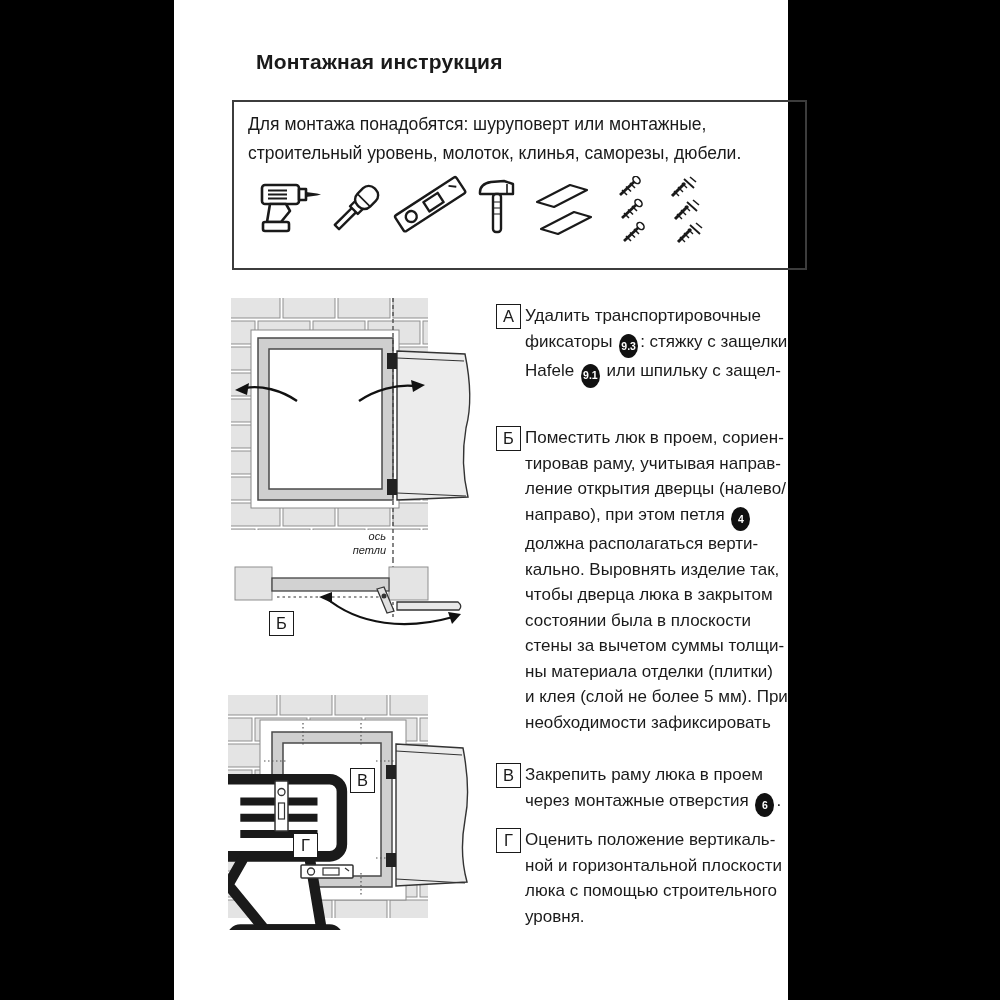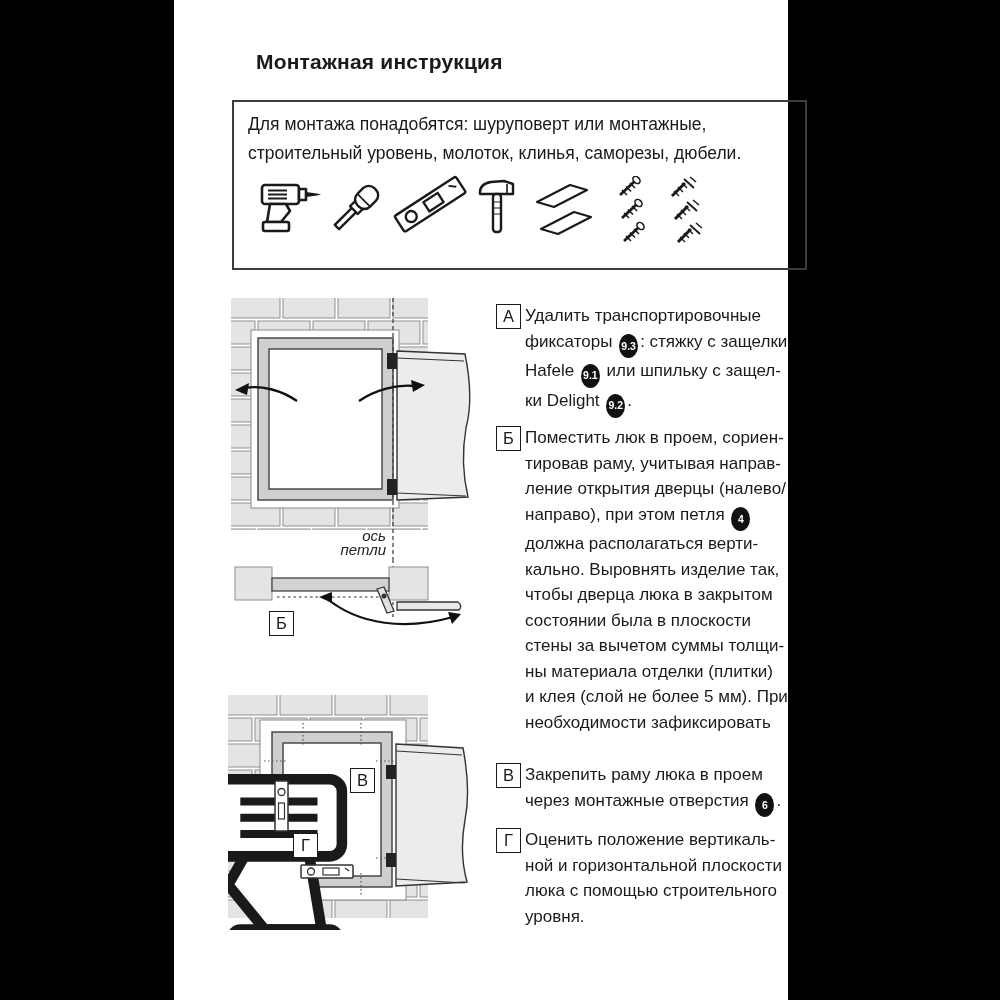--- a/index.html
+++ b/index.html
@@ -13,21 +13,21 @@
   .tools-box{position:absolute;left:58px;top:100px;width:575px;height:170px;border:2px solid #3c3c3c;box-sizing:border-box;}
   .tools-text{position:absolute;left:14px;top:8px;font-size:17.5px;line-height:28.5px;}
   .ic{position:absolute;}
   .ic svg{display:block;}
   .dg{position:absolute;}
   .bricks{fill:#e4e4e4;stroke:#8f8f8f;stroke-width:1;}
   .dots{fill:none;stroke:#555;stroke-width:1.2;stroke-dasharray:1.5,2.5;}
   .diagram-marker,.ins-marker{position:absolute;width:25px;height:25px;background:#fff;border:1.7px solid #1a1a1a;
     display:flex;align-items:center;justify-content:center;font-size:16.5px;box-sizing:border-box;}
   .axis-label{position:absolute;left:140px;top:529px;width:72px;text-align:right;
-    font-style:italic;font-size:15px;line-height:14px;color:#222;}
+    font-style:italic;font-size:11px;line-height:14px;color:#222;}
   #instructions{position:absolute;left:0;top:0;}
   .instruction{position:absolute;left:322px;width:355px;}
   .ins-marker{left:0;top:1px;}
   .ins-lines{margin-left:29px;}
   .ins-line{font-size:17px;line-height:25.5px;white-space:nowrap;}
   .badge{display:inline-flex;align-items:center;justify-content:center;min-width:19px;height:18px;padding:12px 1px;
     border-radius:50%;background:#111;color:#fff;font-size:10.5px;font-weight:bold;vertical-align:-3px;box-sizing:border-box;margin:0 2px;}
 </style>
 </head>
 <body>
@@ -312,21 +312,20 @@
     <div class="diagram-marker" style="left:176px;top:768px">В</div>
     <div class="diagram-marker" style="left:119px;top:833px">Г</div>
 
     <div id="instructions">
         <div class="instruction" style="top: 303px;">
           <div class="ins-marker">А</div>
           <div class="ins-lines">
             <div class="ins-line"><span>Удалить транспортировочные</span></div>
             <div class="ins-line"><span>фиксаторы </span><span class="badge">9.3</span><span>: стяжку с защелки</span></div>
             <div class="ins-line"><span>Hafele </span><span class="badge">9.1</span><span> или шпильку с защел-</span></div>
-            <div class="ins-line"><span>ки Delight </span><span class="badge">9.2</span><span>.</span></div>
           </div>
         </div>
         <div class="instruction" style="top: 425px;">
           <div class="ins-marker">Б</div>
           <div class="ins-lines">
             <div class="ins-line"><span>Поместить люк в проем, сориен-</span></div>
             <div class="ins-line"><span>тировав раму, учитывая направ-</span></div>
             <div class="ins-line"><span>ление открытия дверцы (налево/</span></div>
             <div class="ins-line"><span>направо), при этом петля </span><span class="badge">4</span></div>
             <div class="ins-line"><span>должна располагаться верти-</span></div>

